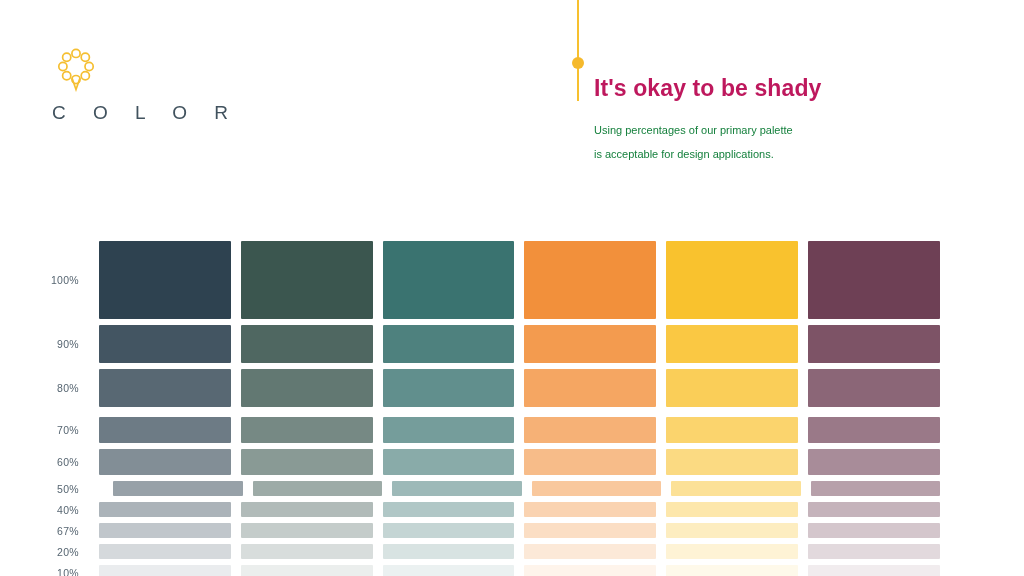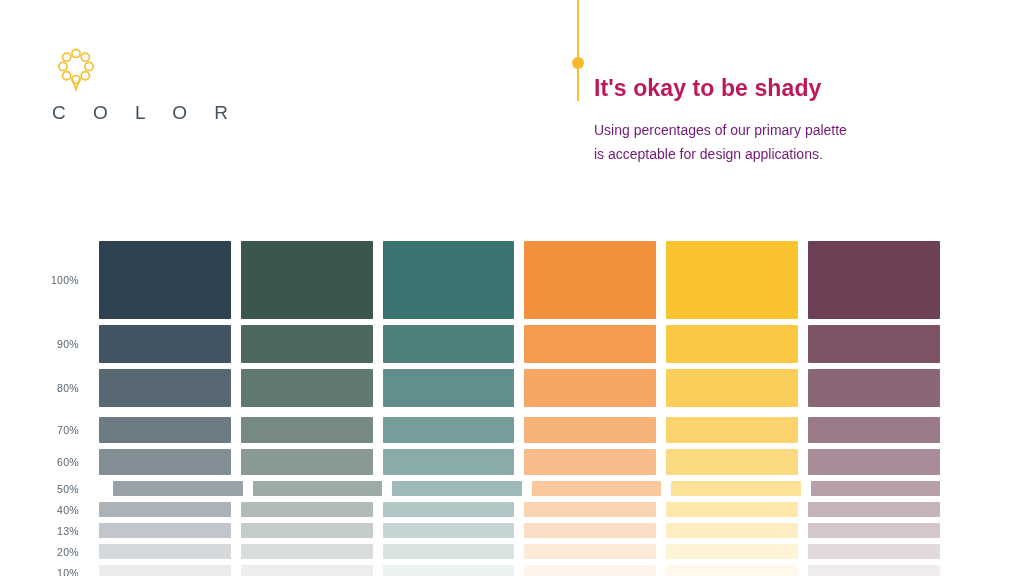--- a/index.html
+++ b/index.html
@@ -67,23 +67,23 @@
   #headline {
     margin: 0;
     font-size: 23px;
     line-height: 28px;
     font-weight: 700;
     color: #be185d;
     letter-spacing: .1px;
   }
   #subcopy {
     margin: 16px 0 0 0;
-    font-size: 14px;
+    font-size: 11px;
     line-height: 24px;
-    color: #701a75;
+    color: #15803d;
     font-weight: 400;
   }
 
   
   #palette-grid {
     position: absolute;
     left: 99px;
     top: 193px;
     width: 841px;
   }
@@ -199,21 +199,21 @@
     <div class="grid-row" style="height: 15px;">
       <span class="row-label">40%</span>
       <div class="swatch" style="background: rgb(171, 179, 185);"></div>
       <div class="swatch" style="background: rgb(177, 187, 185);"></div>
       <div class="swatch" style="background: rgb(176, 199, 198);"></div>
       <div class="swatch" style="background: rgb(250, 211, 177);"></div>
       <div class="swatch" style="background: rgb(253, 231, 171);"></div>
       <div class="swatch" style="background: rgb(197, 179, 187);"></div>
     </div>
     <div class="grid-row" style="height: 15px;">
-      <span class="row-label">13%</span>
+      <span class="row-label">67%</span>
       <div class="swatch" style="background: rgb(192, 198, 203);"></div>
       <div class="swatch" style="background: rgb(196, 204, 202);"></div>
       <div class="swatch" style="background: rgb(196, 213, 212);"></div>
       <div class="swatch" style="background: rgb(251, 222, 196);"></div>
       <div class="swatch" style="background: rgb(253, 237, 192);"></div>
       <div class="swatch" style="background: rgb(212, 198, 204);"></div>
     </div>
     <div class="grid-row" style="height: 15px;">
       <span class="row-label">20%</span>
       <div class="swatch" style="background: rgb(213, 217, 220);"></div>

